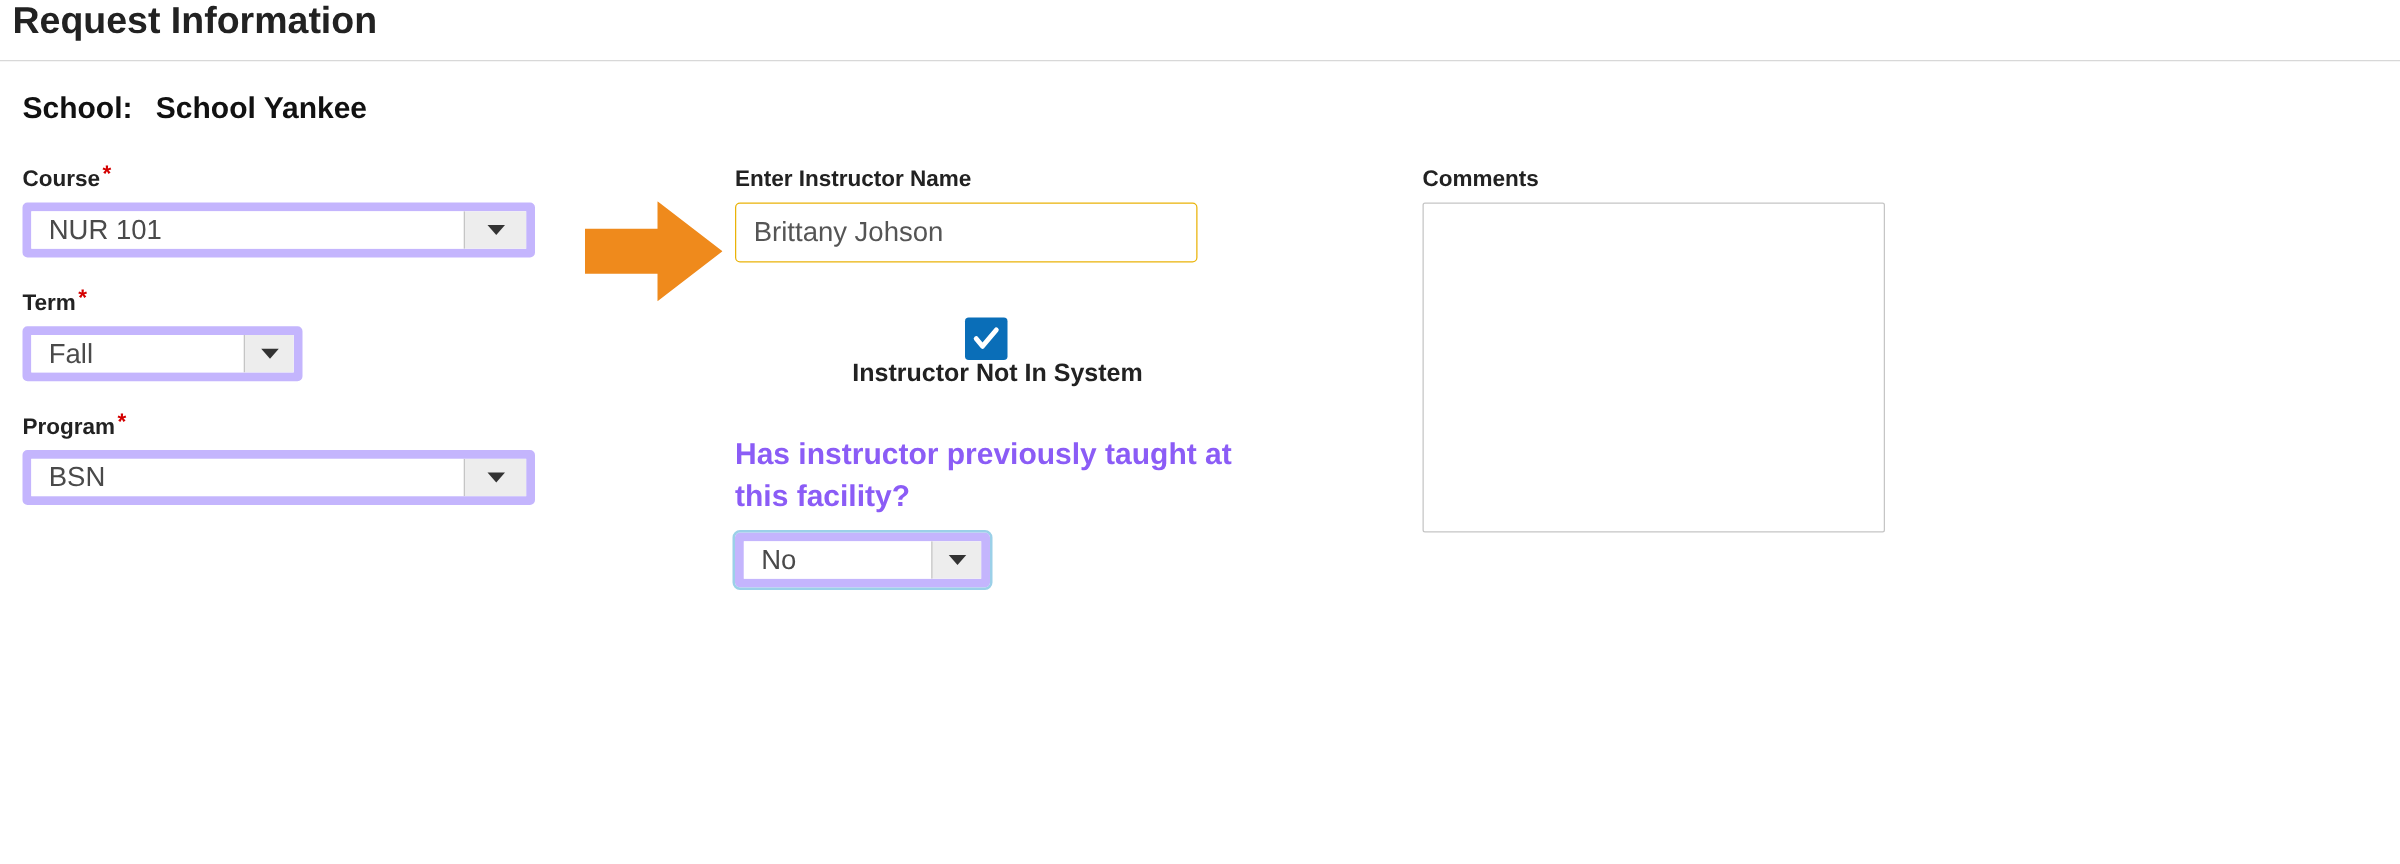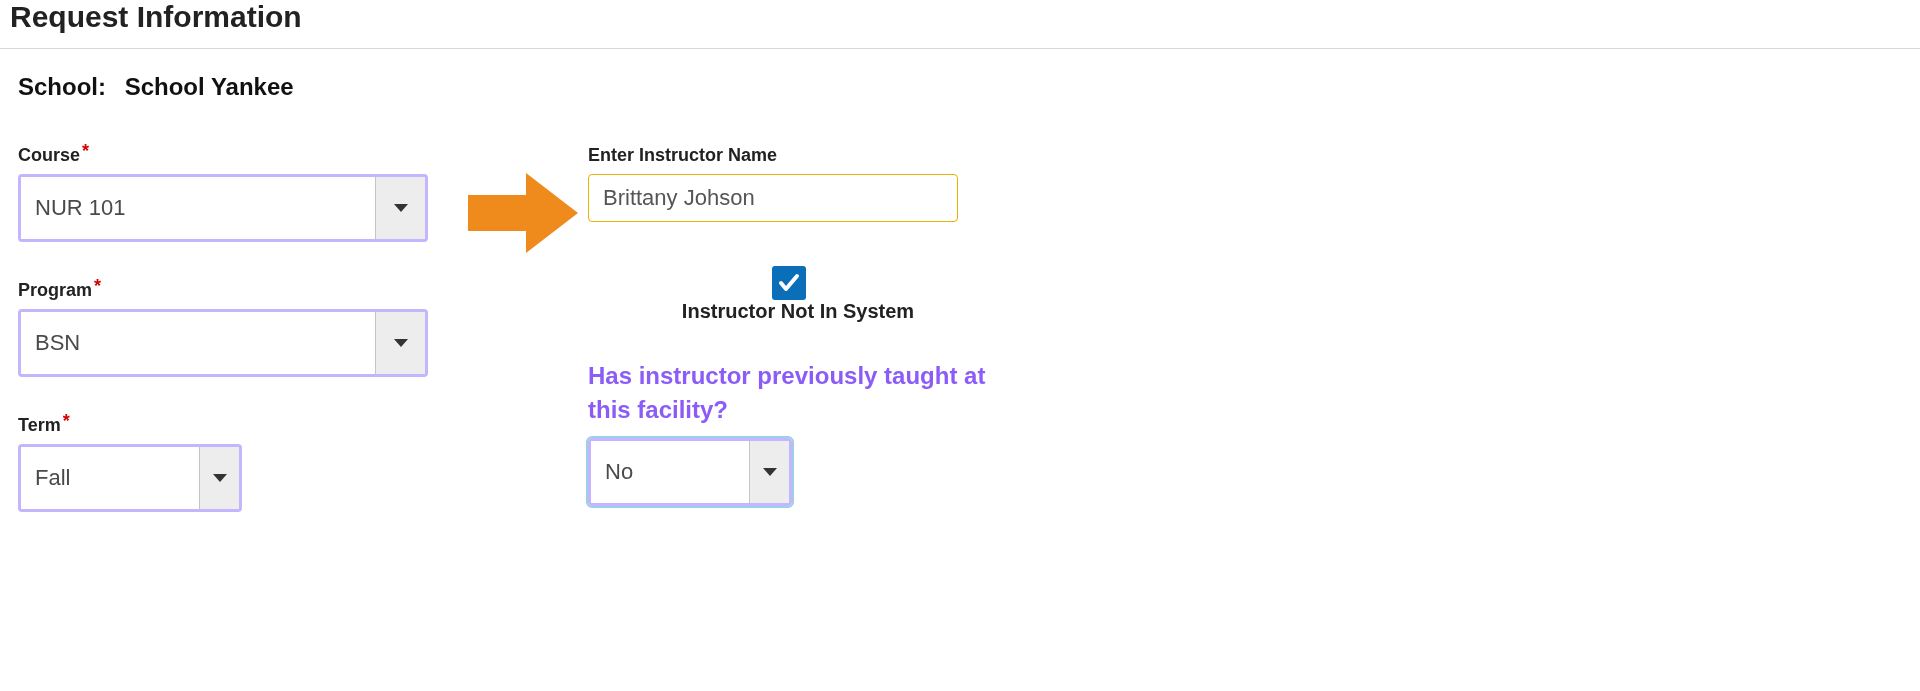--- a/index.html
+++ b/index.html
@@ -24,21 +24,21 @@
       border-top: 1px solid #d8d8d8;
       margin-bottom: 24px;
     }
     .content {
       padding: 0 0 0 18px;
     }
     .school-line {
       font-size: 24px;
       font-weight: bold;
       color: #111;
-      margin-bottom: 44px;
+      margin-bottom: 32px;
     }
     .school-label {
       display: inline;
     }
     .school-value {
       display: inline;
       margin-left: 12px;
     }
     .columns {
       display: flex;
@@ -55,41 +55,41 @@
       padding-top: 28px;
     }
     .col-mid {
       width: 420px;
     }
     .col-right {
       margin-left: 130px;
       width: 400px;
     }
     .field-group {
-      margin-bottom: 38px;
+      margin-bottom: 26px;
     }
     .field-label {
       font-size: 18px;
       font-weight: bold;
       color: #222;
       margin-bottom: 8px;
       display: block;
     }
     .req {
       color: #d40000;
       font-size: 18px;
       position: relative;
       top: -4px;
       margin-left: 2px;
     }
     .dropdown {
       display: flex;
-      border: 3px solid #c4b5fd;
+      border: 7px solid #c4b5fd;
       border-radius: 4px;
-      height: 68px;
+      height: 44px;
       background: #fff;
       overflow: hidden;
     }
     .dropdown.wide {
       width: 410px;
     }
     .dropdown.narrow {
       width: 224px;
     }
     .dropdown.focused {
@@ -205,42 +205,42 @@
         <div class="dropdown wide">
           <div class="dropdown-value">NUR 101</div>
           <div class="dropdown-btn">
             <div class="caret"></div>
           </div>
         </div>
       </div>
 
       <div class="field-group">
         <label class="field-label">
+          <span>Term</span><span class="req">*</span>
+        </label>
+        <div class="dropdown narrow">
+          <div class="dropdown-value">Fall</div>
+          <div class="dropdown-btn narrow">
+            <div class="caret"></div>
+          </div>
+        </div>
+      </div>
+
+      <div class="field-group">
+        <label class="field-label">
           <span>Program</span><span class="req">*</span>
         </label>
         <div class="dropdown wide">
           <div class="dropdown-value">BSN</div>
           <div class="dropdown-btn">
             <div class="caret"></div>
           </div>
         </div>
       </div>
 
-      <div class="field-group">
-        <label class="field-label">
-          <span>Term</span><span class="req">*</span>
-        </label>
-        <div class="dropdown narrow">
-          <div class="dropdown-value">Fall</div>
-          <div class="dropdown-btn narrow">
-            <div class="caret"></div>
-          </div>
-        </div>
-      </div>
-
 
     </div>
 
     <div class="col-arrow">
       <svg class="arrow-svg" viewBox="0 0 110 80">
         <polygon points="0,22 58,22 58,0 110,40 58,80 58,58 0,58" fill="#ef8a1c"></polygon>
       </svg>
     </div>
 
     <div class="col-mid">
@@ -264,16 +264,22 @@
         <div class="dropdown focused">
           <div class="dropdown-value">No</div>
           <div class="dropdown-btn narrow">
             <div class="caret"></div>
           </div>
         </div>
       </div>
 
     </div>
 
+    <div class="col-right">
+      <div class="field-group">
+        <label class="field-label">Comments</label>
+        <textarea class="textarea" style=""></textarea>
+      </div>
+    </div>
 
   </div>
 
 </div>
 
 </body></html>

